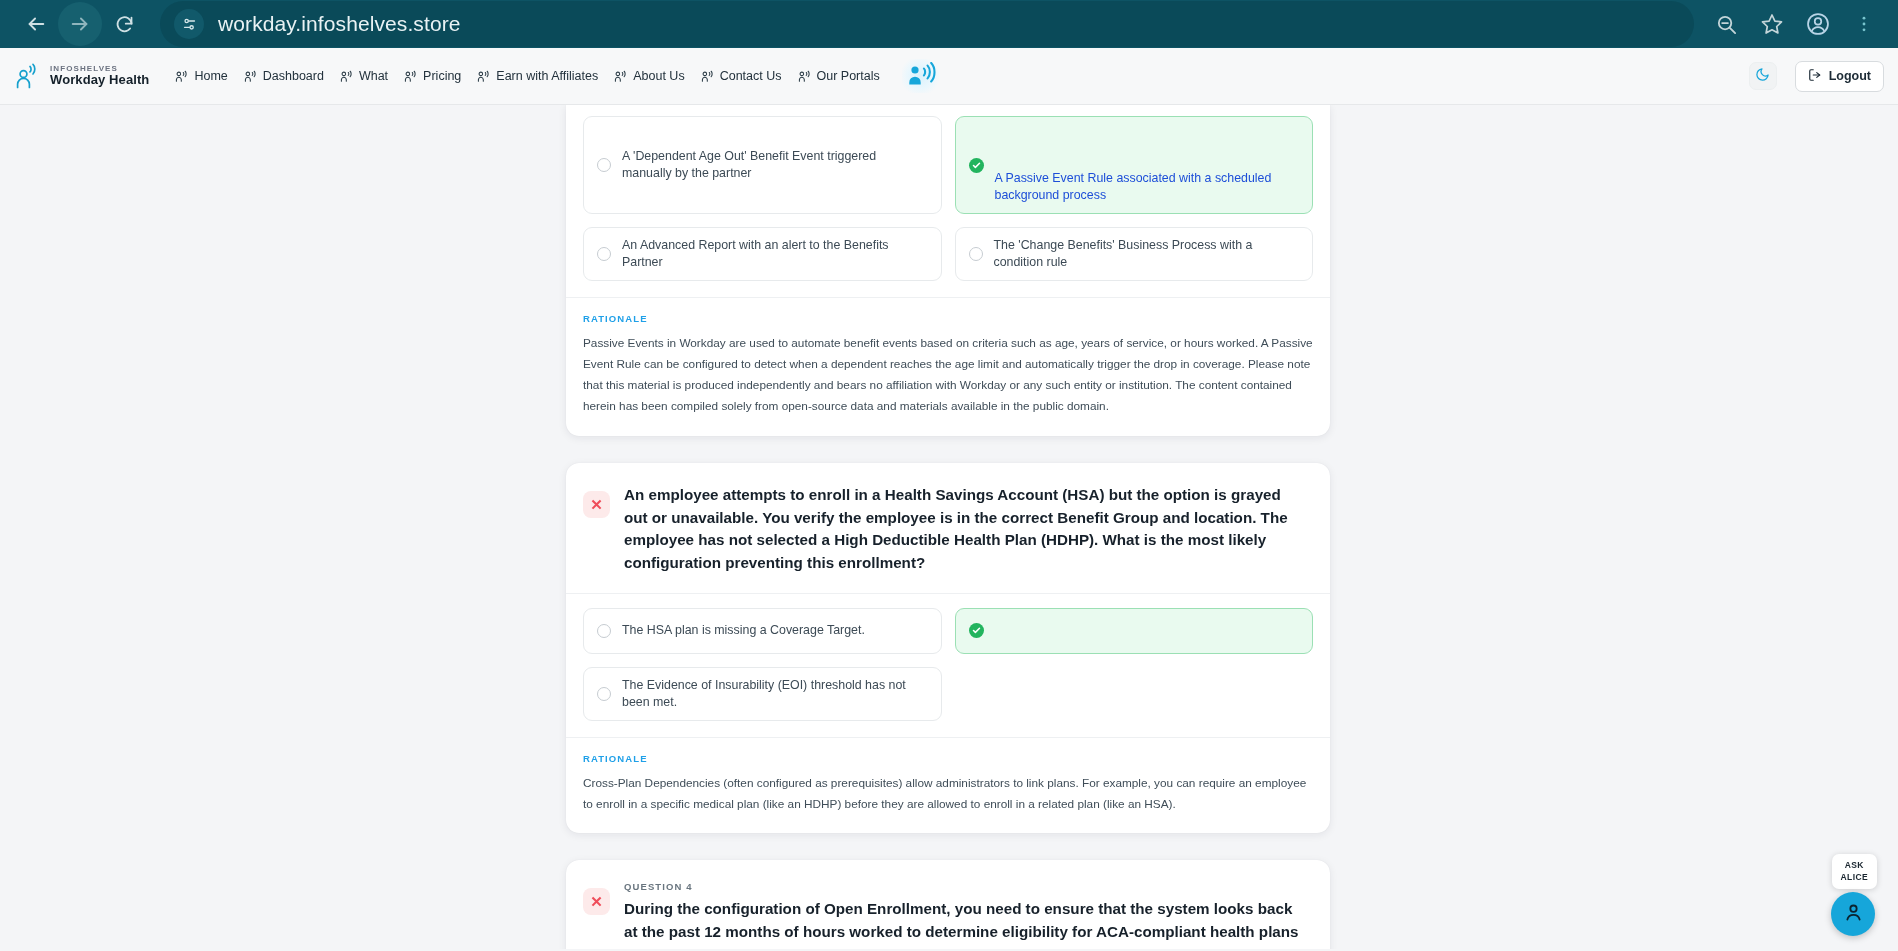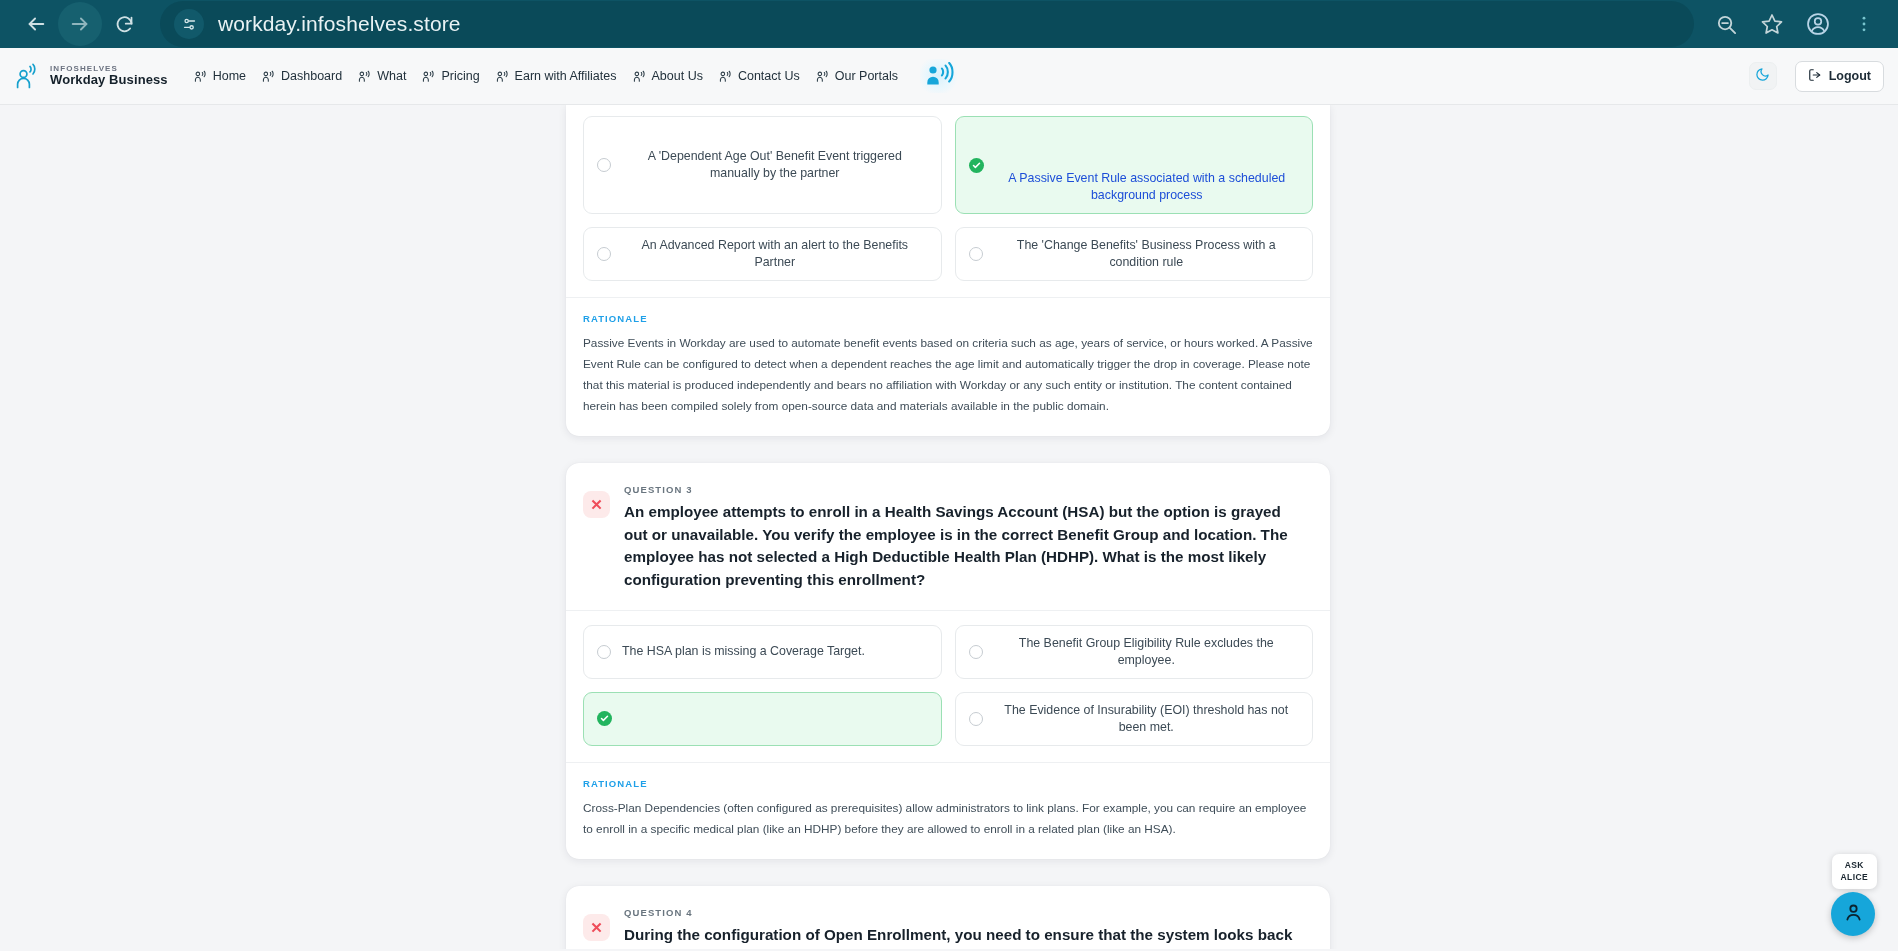--- a/index.html
+++ b/index.html
@@ -122,21 +122,21 @@
     border-top: 1px solid #eef0f2;
   }
   .opts.no-border { border-top: none; padding-top: 11px; }
   .opt {
     display: flex; align-items: center; gap: 11px;
     border: 1px solid #e7eaec; border-radius: 9px;
     background: #fff; min-height: 37px;
     padding: 9px 13px;
   }
   .opt.tall { min-height: 46px; }
-  .opt-text { font-size: 12.4px; color: #3c4a55; line-height: 1.38; text-align: center; }
+  .opt-text { font-size: 12.4px; color: #3c4a55; line-height: 1.38; }
   .radio {
     width: 14px; height: 14px; border-radius: 50%;
     border: 1.4px solid #c6ccd1; flex: none; background: #fff;
   }
   .opt.correct { background: #e9faef; border-color: #9be0b4; }
   .opt.correct .opt-text { color: #1d4ed8; margin-top: 44px; }
   .check {
     width: 15px; height: 15px; border-radius: 50%; flex: none;
     background: #22b45e; display:flex; align-items:center; justify-content:center;
   }
@@ -241,21 +241,21 @@
   <div class="brand">
     <span class="brand-mark">
       <svg width="28" height="30" viewBox="0 0 28 30" fill="none">
         <circle cx="9.5" cy="13" r="3.4" stroke="#15a0cd" stroke-width="1.7"></circle>
         <path d="M3.6 26.5v-3.2a5.9 5.9 0 0 1 11.8 0v3.2" stroke="#15a0cd" stroke-width="1.7" stroke-linecap="round"></path>
         <path d="M16 5.5c1.4 1.2 1.4 4.1 0 5.4M19 3.3c2.4 2.1 2.4 7.4 0 9.7" stroke="#15a0cd" stroke-width="1.7" stroke-linecap="round"></path>
       </svg>
     </span>
     <span class="brand-txt">
       <span class="brand-top" style="display:block">INFOSHELVES</span>
-      <span class="brand-name" style="display:block">Workday Business</span>
+      <span class="brand-name" style="display:block">Workday Health</span>
     </span>
   </div>
 
   <div class="nav-links">
     <a class="nav-link">
       <span class="navico"><svg width="14" height="13" viewBox="0 0 16 14" fill="none">
             <circle cx="4.4" cy="4" r="2" stroke="#2a3b46" stroke-width="1.2"></circle>
             <path d="M1.6 12.3v-1.6a2.8 2.8 0 0 1 5.6 0v1.6" stroke="#2a3b46" stroke-width="1.2" stroke-linecap="round"></path>
             <path d="M9.4 2.4c.9.8.9 2.6 0 3.4M11.6 1c1.5 1.4 1.5 4.8 0 6.2" stroke="#2a3b46" stroke-width="1.2" stroke-linecap="round"></path>
           </svg></span>
@@ -377,32 +377,27 @@
       <div class="rationale">
         <div class="rat-label">RATIONALE</div>
         <div class="rat-text">Passive Events in Workday are used to automate benefit events based on criteria such as age, years of service, or hours worked. A Passive Event Rule can be configured to detect when a dependent reaches the age limit and automatically trigger the drop in coverage. Please note that this material is produced independently and bears no affiliation with Workday or any such entity or institution. The content contained herein has been compiled solely from open-source data and materials available in the public domain.</div>
       </div>
     </div>
 
     <div class="qcard">
       <div class="q-head">
         <span class="q-badge">✕</span>
         <div>
-          <div class="q-label">QUESTION 3</div>
           <div class="q-text">An employee attempts to enroll in a Health Savings Account (HSA) but the option is grayed out or unavailable. You verify the employee is in the correct Benefit Group and location. The employee has not selected a High Deductible Health Plan (HDHP). What is the most likely configuration preventing this enrollment?</div>
         </div>
       </div>
       <div class="opts">
         <div class="opt">
           <span class="radio"></span>
           <span class="opt-text">The HSA plan is missing a Coverage Target.</span>
-        </div>
-        <div class="opt">
-          <span class="radio"></span>
-          <span class="opt-text">The Benefit Group Eligibility Rule excludes the employee.</span>
         </div>
         <div class="opt tall correct">
           <span class="check">
               <svg width="9" height="9" viewBox="0 0 24 24" fill="none" stroke="#fff" stroke-width="4" stroke-linecap="round" stroke-linejoin="round">
                 <polyline points="20 6 9 17 4 12"></polyline>
               </svg>
             </span>
         </div>
         <div class="opt tall">
           <span class="radio"></span>

